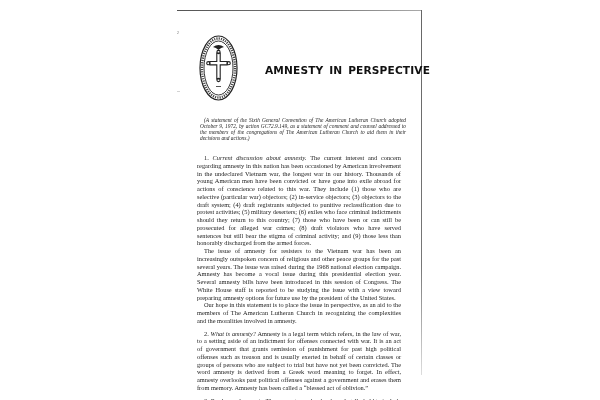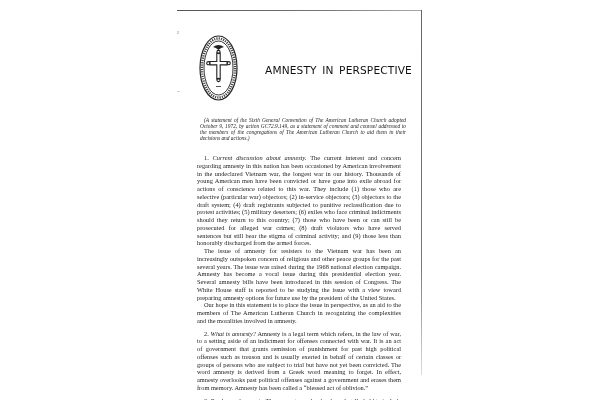--- a/index.html
+++ b/index.html
@@ -17,21 +17,21 @@
     position: absolute; left: 421px; top: 10px; width: 1px; height: 365px;
     background: linear-gradient(to bottom, #666 0%, #777 70%, #ddd 100%);
   }
   .margin-mark { position: absolute; left: 177px; font-size: 6px; color: #777; }
   .seal {
     position: absolute; left: 199px; top: 35px; width: 39px; height: 66px;
   }
   .title {
     position: absolute; left: 265px; top: 64px;
     font-family: "DejaVu Sans", "Liberation Sans", sans-serif;
-    font-weight: normal; font-size: 10.6px; letter-spacing: 0.15px;
+    font-weight: bold; font-size: 10.6px; letter-spacing: 0.15px;
     word-spacing: 2px; white-space: nowrap; color: #111;
   }
   .preface {
     position: absolute; left: 200px; top: 117px; width: 206px;
     font-size: 5.4px; line-height: 6.1px; font-style: italic;
     text-align: justify; color: #222; text-indent: 4px;
   }
   .body-text {
     position: absolute; left: 197px; top: 154px; width: 204px;
     font-size: 6.35px; line-height: 7.75px; text-align: justify; color: #1b1b1b;

